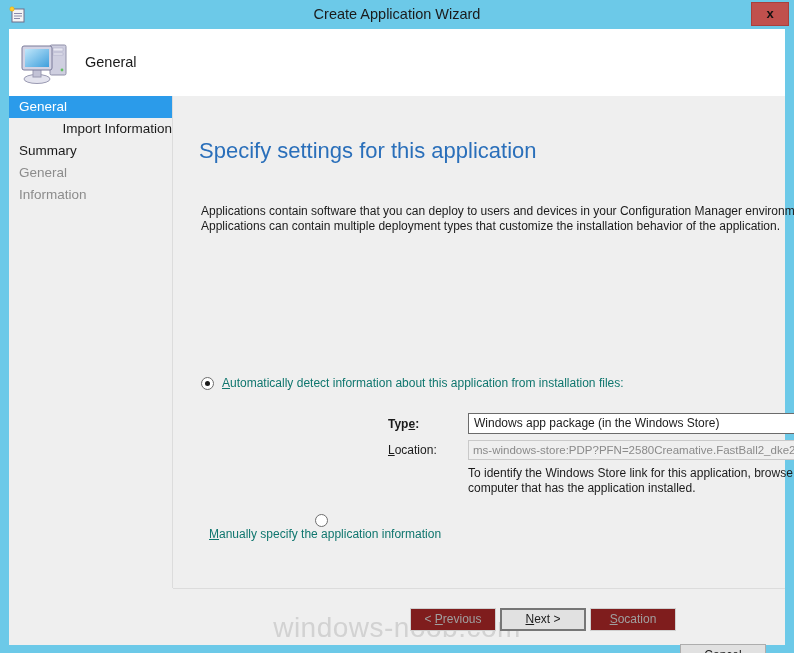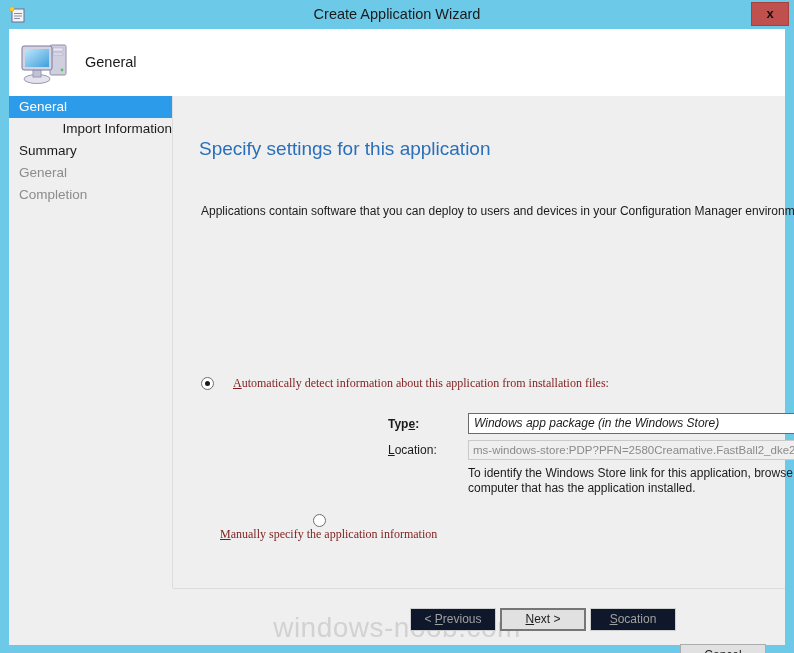--- a/index.html
+++ b/index.html
@@ -130,21 +130,21 @@
     position: absolute;
     left: 164px; top: 67px;
     width: 612px;
     height: 492px;
     background: #efefef;
     box-sizing: border-box;
   }
   .page-heading {
     position: absolute;
     left: 26px; top: 42px;
-    font-size: 19px;
+    font-size: 22px;
     color: #2a6fba;
     white-space: nowrap;
   }
   .intro {
     position: absolute;
     left: 28px; top: 108px;
     width: 560px;
     font-size: 12px;
     color: #1b1b1b;
     line-height: 15px;
@@ -173,25 +173,24 @@
   }
   .radio.checked::after {
     content: "";
     position: absolute;
     left: 3px; top: 3px;
     width: 5px; height: 5px;
     border-radius: 50%;
     background: #1b1b1b;
   }
   .radio-label {
-    margin-left: 19px;
-    font-size: 12px;
-    color: #7f1d1d;
-    white-space: nowrap;
-    font-family: Liberation Serif, serif;
+    margin-left: 8px;
+    font-size: 12px;
+    color: #0f766e;
+    white-space: nowrap;
   }
   .ak { text-decoration: underline; }
 
   
   .field-label {
     position: absolute;
     font-size: 12px;
     color: #1b1b1b;
     white-space: nowrap;
   }
@@ -208,21 +207,20 @@
     cursor: pointer;
   }
   .combo-text {
     position: absolute;
     left: 5px; top: 0;
     height: 33px;
     line-height: 19px;
     font-size: 12px;
     color: #1b1b1b;
     white-space: nowrap;
-    font-style: italic;
   }
 
   .location-input {
     position: absolute;
     left: 295px; top: 344px;
     width: 348px; height: 20px;
     background: #efefef;
     border: 1px solid #c9c9c9;
     box-sizing: border-box;
     font-family: "Liberation Sans", sans-serif;
@@ -279,21 +277,21 @@
     box-sizing: border-box;
     font-size: 12px;
     color: #1b1b1b;
     line-height: 21px;
     text-align: center;
     cursor: pointer;
     z-index: 4;
   }
   .btn.disabled {
     color: #a0a0a0;
-    background: #0f172a;
+    background: #7f1d1d;
     border-color: #cfcfcf;
     cursor: default;
   }
   .btn.default {
     border: 2px solid #767676;
     line-height: 19px;
   }
   .btn-previous { left: 410px; width: 86px; }
   .btn-next     { left: 500px; width: 86px; }
   .btn-summary  { left: 590px; width: 86px; }
@@ -352,31 +350,32 @@
       <div class="side-item sub">
         <span>Import Information</span>
       </div>
       <div class="side-item">
         <span>Summary</span>
       </div>
       <div class="side-item disabled">
         <span>General</span>
       </div>
       <div class="side-item disabled">
-        <span>Completion</span>
+        <span>Information</span>
       </div>
     </div>
     <div class="v-divider"></div>
 
     <div class="content">
 
       <div class="page-heading">Specify settings for this application</div>
 
       <div class="intro">
         <div>Applications contain software that you can deploy to users and devices in your Configuration Manager environment.</div>
+        <div>Applications can contain multiple deployment types that customize the installation behavior of the application.</div>
       </div>
 
       <div class="radio-row auto">
         <span class="radio checked"></span>
         <span class="radio-label"><span class="ak">A</span><span>utomatically detect information about this application from installation files:</span></span>
       </div>
 
       <div class="field-label label-type"><span>Typ</span><span class="ak">e</span><span>:</span></div>
 
       <div class="combo">

